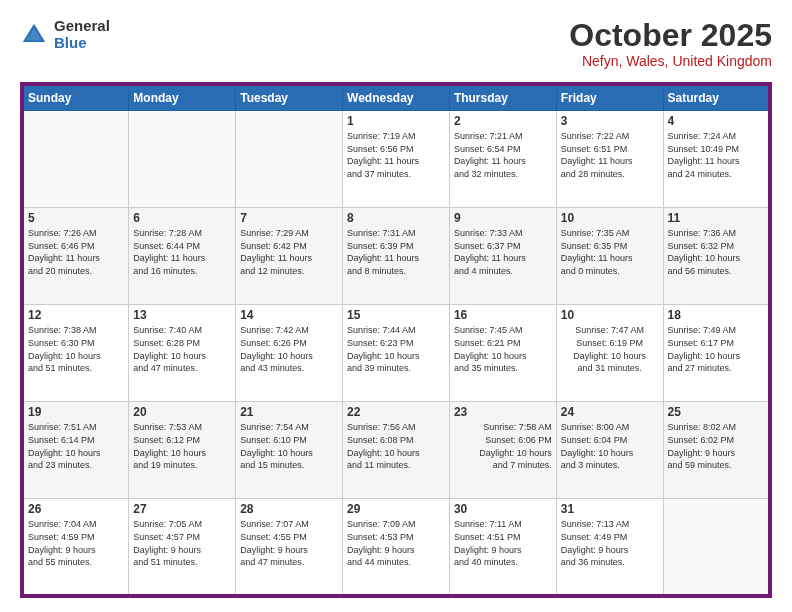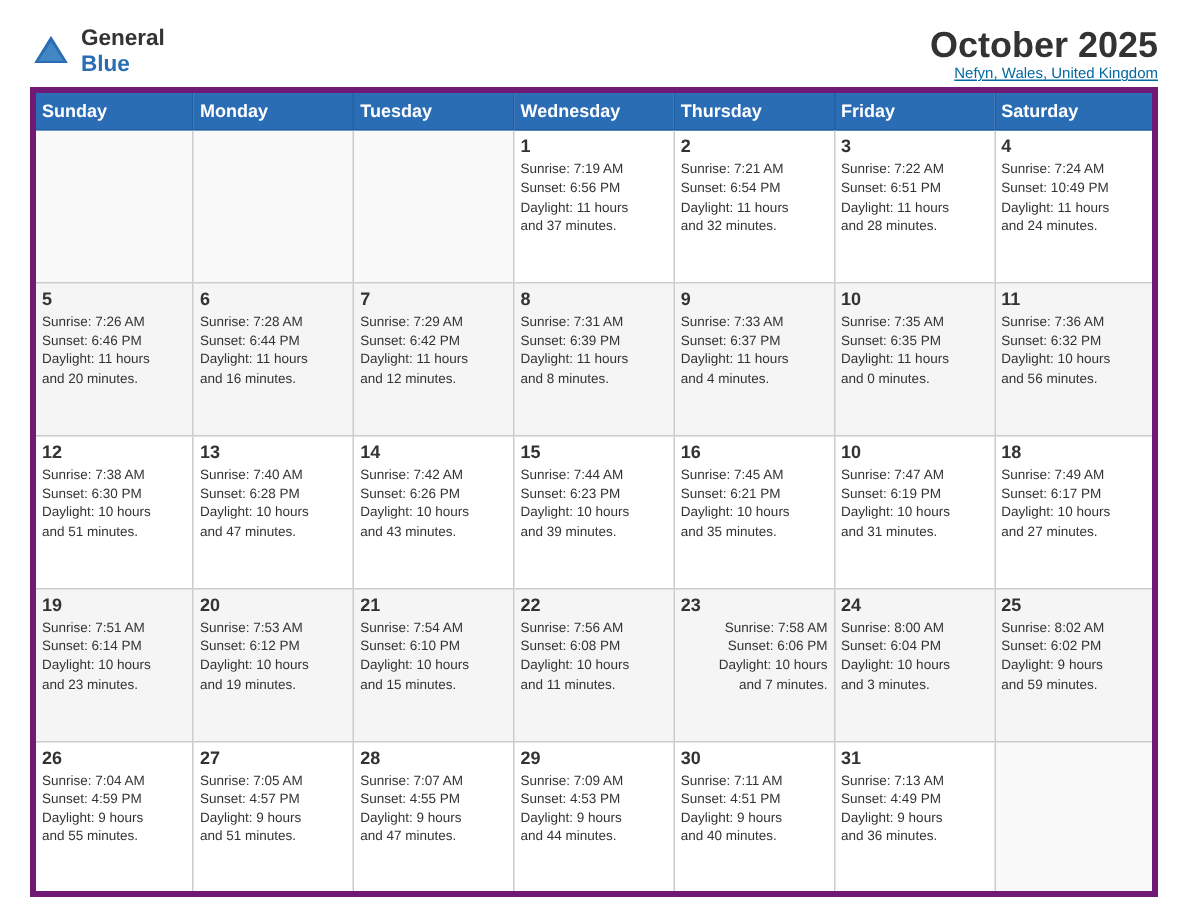--- a/index.html
+++ b/index.html
@@ -14,21 +14,21 @@
       width: 792px;
       height: 612px;
       padding: 18px 20px 14px 20px;
       display: flex;
       flex-direction: column;
     }
     .header {
       display: flex;
       justify-content: space-between;
       align-items: flex-start;
-      margin-bottom: 3px;
+      margin-bottom: 13px;
     }
     .logo {
       display: flex;
       align-items: center;
       gap: 4px;
     }
     .logo-text {
       display: flex;
       flex-direction: column;
       line-height: 1.1;
@@ -45,29 +45,28 @@
     }
     .logo-icon {
       width: 28px;
       height: 28px;
       margin-right: 2px;
     }
     .title-section {
       text-align: right;
     }
     .month-title {
-      font-size: 24px;
+      font-size: 32px;
       font-weight: bold;
       color: #333;
       line-height: 1.1;
     }
     .location {
-      font-size: 10px;
-      color: #0369a1;
-      text-decoration: underline;
+      font-size: 14px;
+      color: #b91c1c;
     }
     .calendar {
       flex: 1;
       border: 4px solid #701a75;
       border-collapse: collapse;
       width: 100%;
       table-layout: fixed;
     }
     .calendar th {
       background-color: #2a6db5;
@@ -256,21 +255,21 @@
           </td>
           <td>
             <div class="day-number">16</div>
             <div class="day-info" style="white-space: pre-line;">Sunrise: 7:45 AM
 Sunset: 6:21 PM
 Daylight: 10 hours
 and 35 minutes.</div>
           </td>
           <td>
             <div class="day-number">10</div>
-            <div class="day-info" style="white-space: pre-line;">Sunrise: 7:47 AM
+            <div class="day-info" style="white-space: pre-line; text-align: center;">Sunrise: 7:47 AM
 Sunset: 6:19 PM
 Daylight: 10 hours
 and 31 minutes.</div>
           </td>
           <td>
             <div class="day-number">18</div>
             <div class="day-info" style="white-space: pre-line;">Sunrise: 7:49 AM
 Sunset: 6:17 PM
 Daylight: 10 hours
 and 27 minutes.</div>

